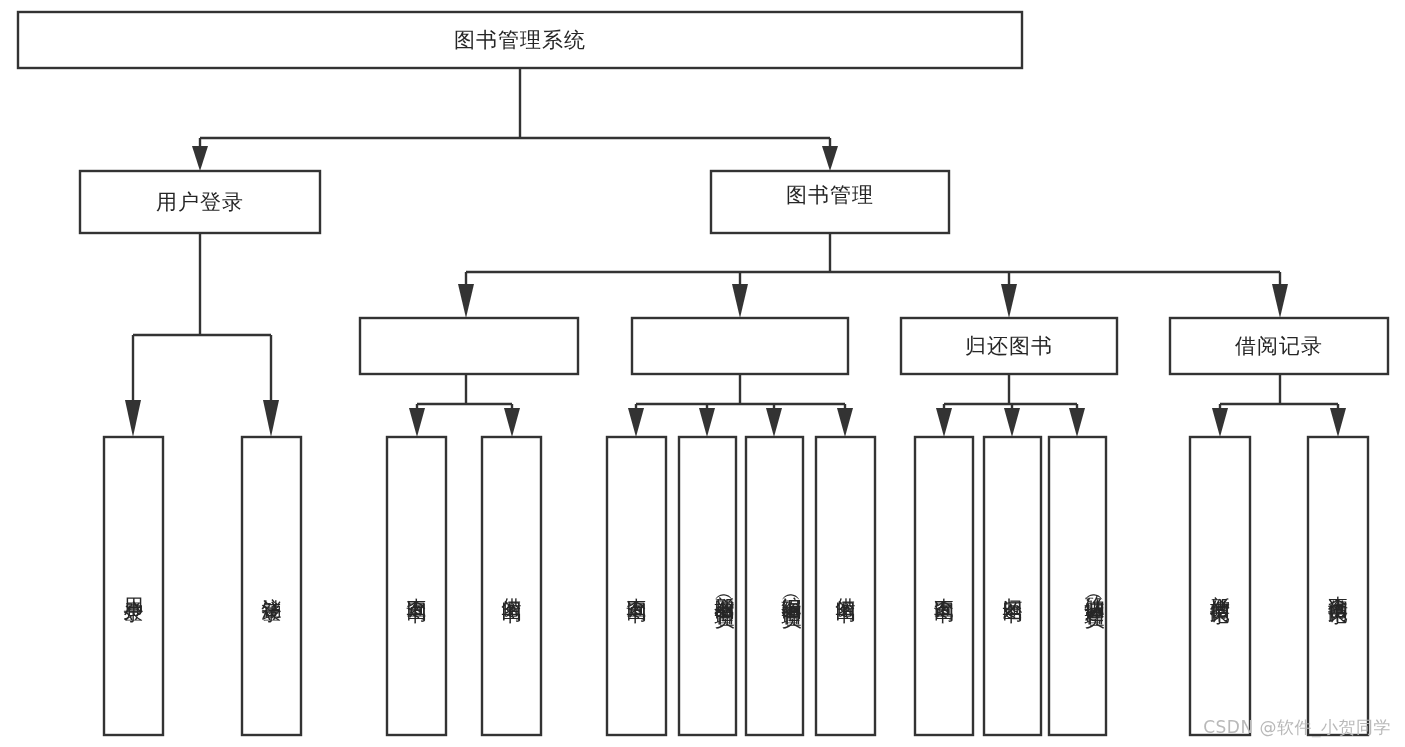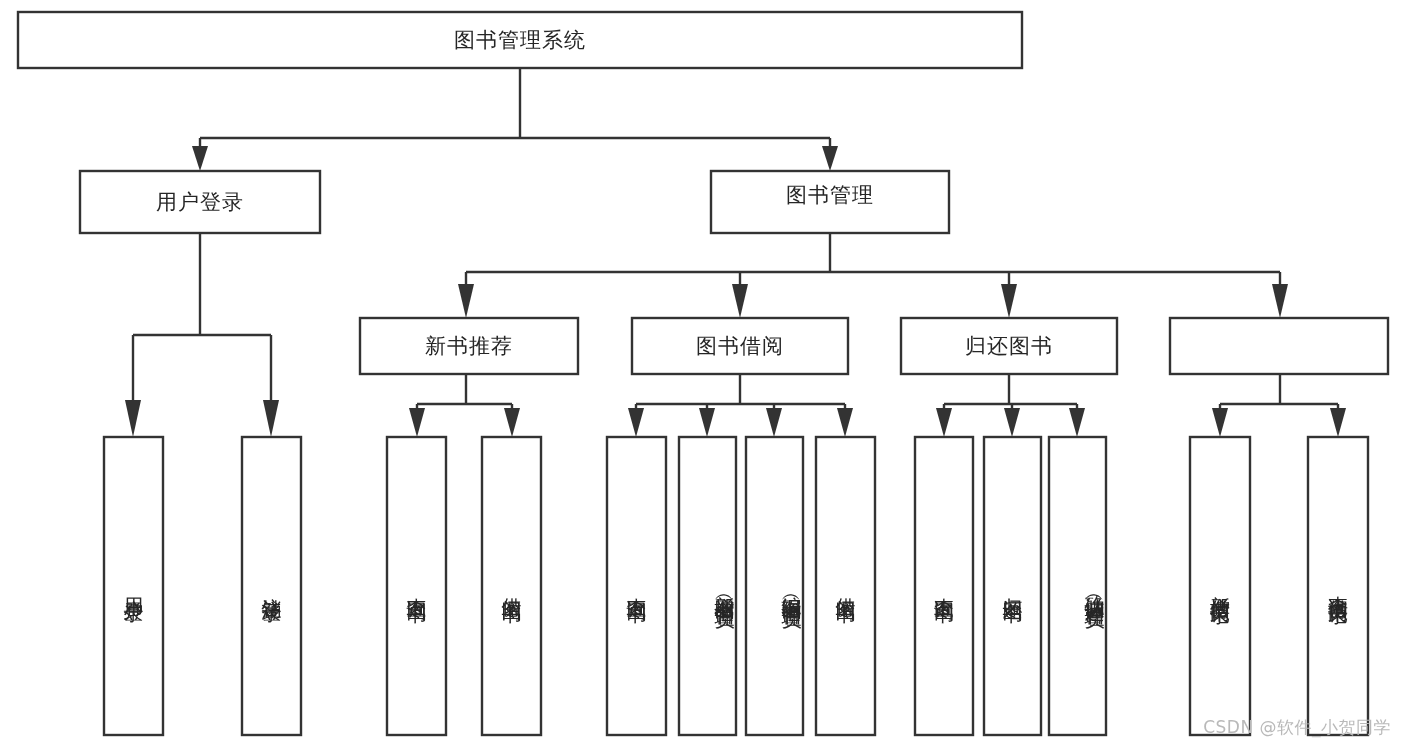--- a/index.html
+++ b/index.html
@@ -173,23 +173,22 @@
     <path class="connector" d="M 1338 404 L 1338 410"></path>
     <polygon class="arrow-head" points="1330,408 1346,408 1338,437"></polygon>
 
   </svg>
 
   <div class="hlabel" style="left:18px; top:12px; width:1004px; height:56px;">图书管理系统</div>
 
   <div class="hlabel" style="left:80px; top:171px; width:240px; height:62px;">用户登录</div>
   <div class="hlabel" style="left:711px; top:171px; width:238px; height:48px;">图书管理</div>
 
-  <div class="hlabel" style="left:360px; top:318px; width:218px; height:56px;">新书推荐</div>
-  <div class="hlabel" style="left:632px; top:318px; width:216px; height:56px;">图书借阅</div>
   <div class="hlabel" style="left:901px; top:318px; width:216px; height:56px;">归还图书</div>
+  <div class="hlabel" style="left:1170px; top:318px; width:218px; height:56px;">借阅记录</div>
 
   <div class="vlabel" style="left:104px; top:437px; width:59px; height:298px;">用户登录</div>
   <div class="vlabel" style="left:242px; top:437px; width:59px; height:298px;">注销登录</div>
 
   <div class="vlabel" style="left:387px; top:437px; width:59px; height:298px;">查询图书</div>
   <div class="vlabel" style="left:482px; top:437px; width:59px; height:298px;">借阅图书</div>
 
   <div class="vlabel" style="left:607px; top:437px; width:59px; height:298px;">查询图书</div>
   <div class="vlabel" style="left:679px; top:437px; width:57px; height:298px; align-items:flex-start; padding-top:6px; box-sizing:border-box;">新增图书（管理员）</div>
   <div class="vlabel" style="left:746px; top:437px; width:57px; height:298px; align-items:flex-start; padding-top:6px; box-sizing:border-box;">编辑图书（管理员）</div>

